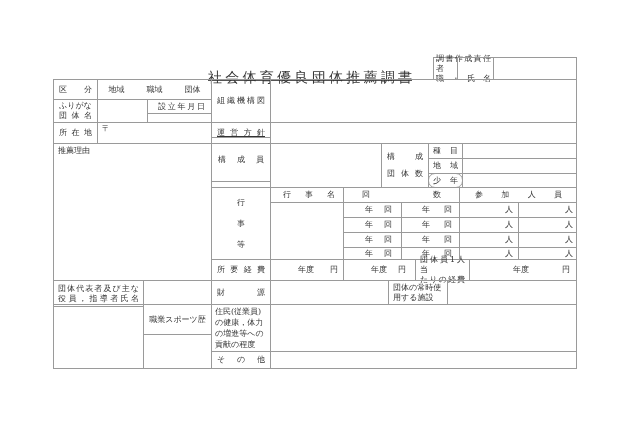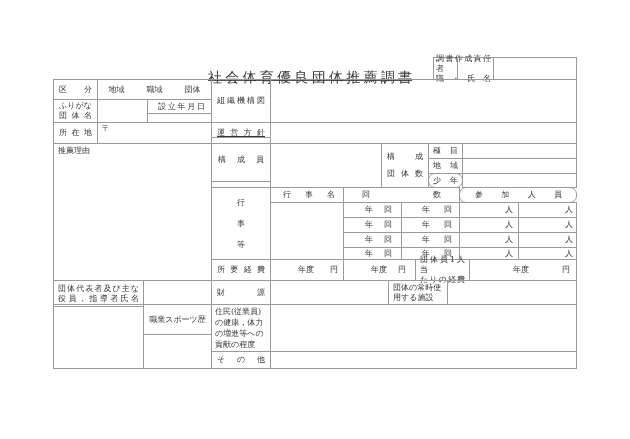--- a/index.html
+++ b/index.html
@@ -97,21 +97,21 @@
 </div>
 <div class="c" style="left:270px;top:187px;width:74px;height:16px;padding:0 8px 0 12px;">
   <span class="j">行事名</span>
 </div>
 <div class="c" style="left:343px;top:187px;width:117px;height:16px;padding:0 18px;">
   <div class="sp">
       <span>回</span>
       <span>数</span>
     </div>
 </div>
-<div class="c" style="left:459px;top:187px;width:118px;height:16px;padding:0 14px 0 15px;border-radius:7px;">
+<div class="c" style="left:459px;top:187px;width:118px;height:16px;padding:0 14px 0 15px;">
   <span class="j">参加人員</span>
 </div>
 <div class="c" style="left:270px;top:202px;width:74px;height:58px;"></div>
 
 <div class="c" style="left:343px;top:202px;width:59px;height:16px;padding:0 9px 0 21px;">
     <div class="sp">
       <span>年</span>
       <span>回</span>
     </div>
   </div>

